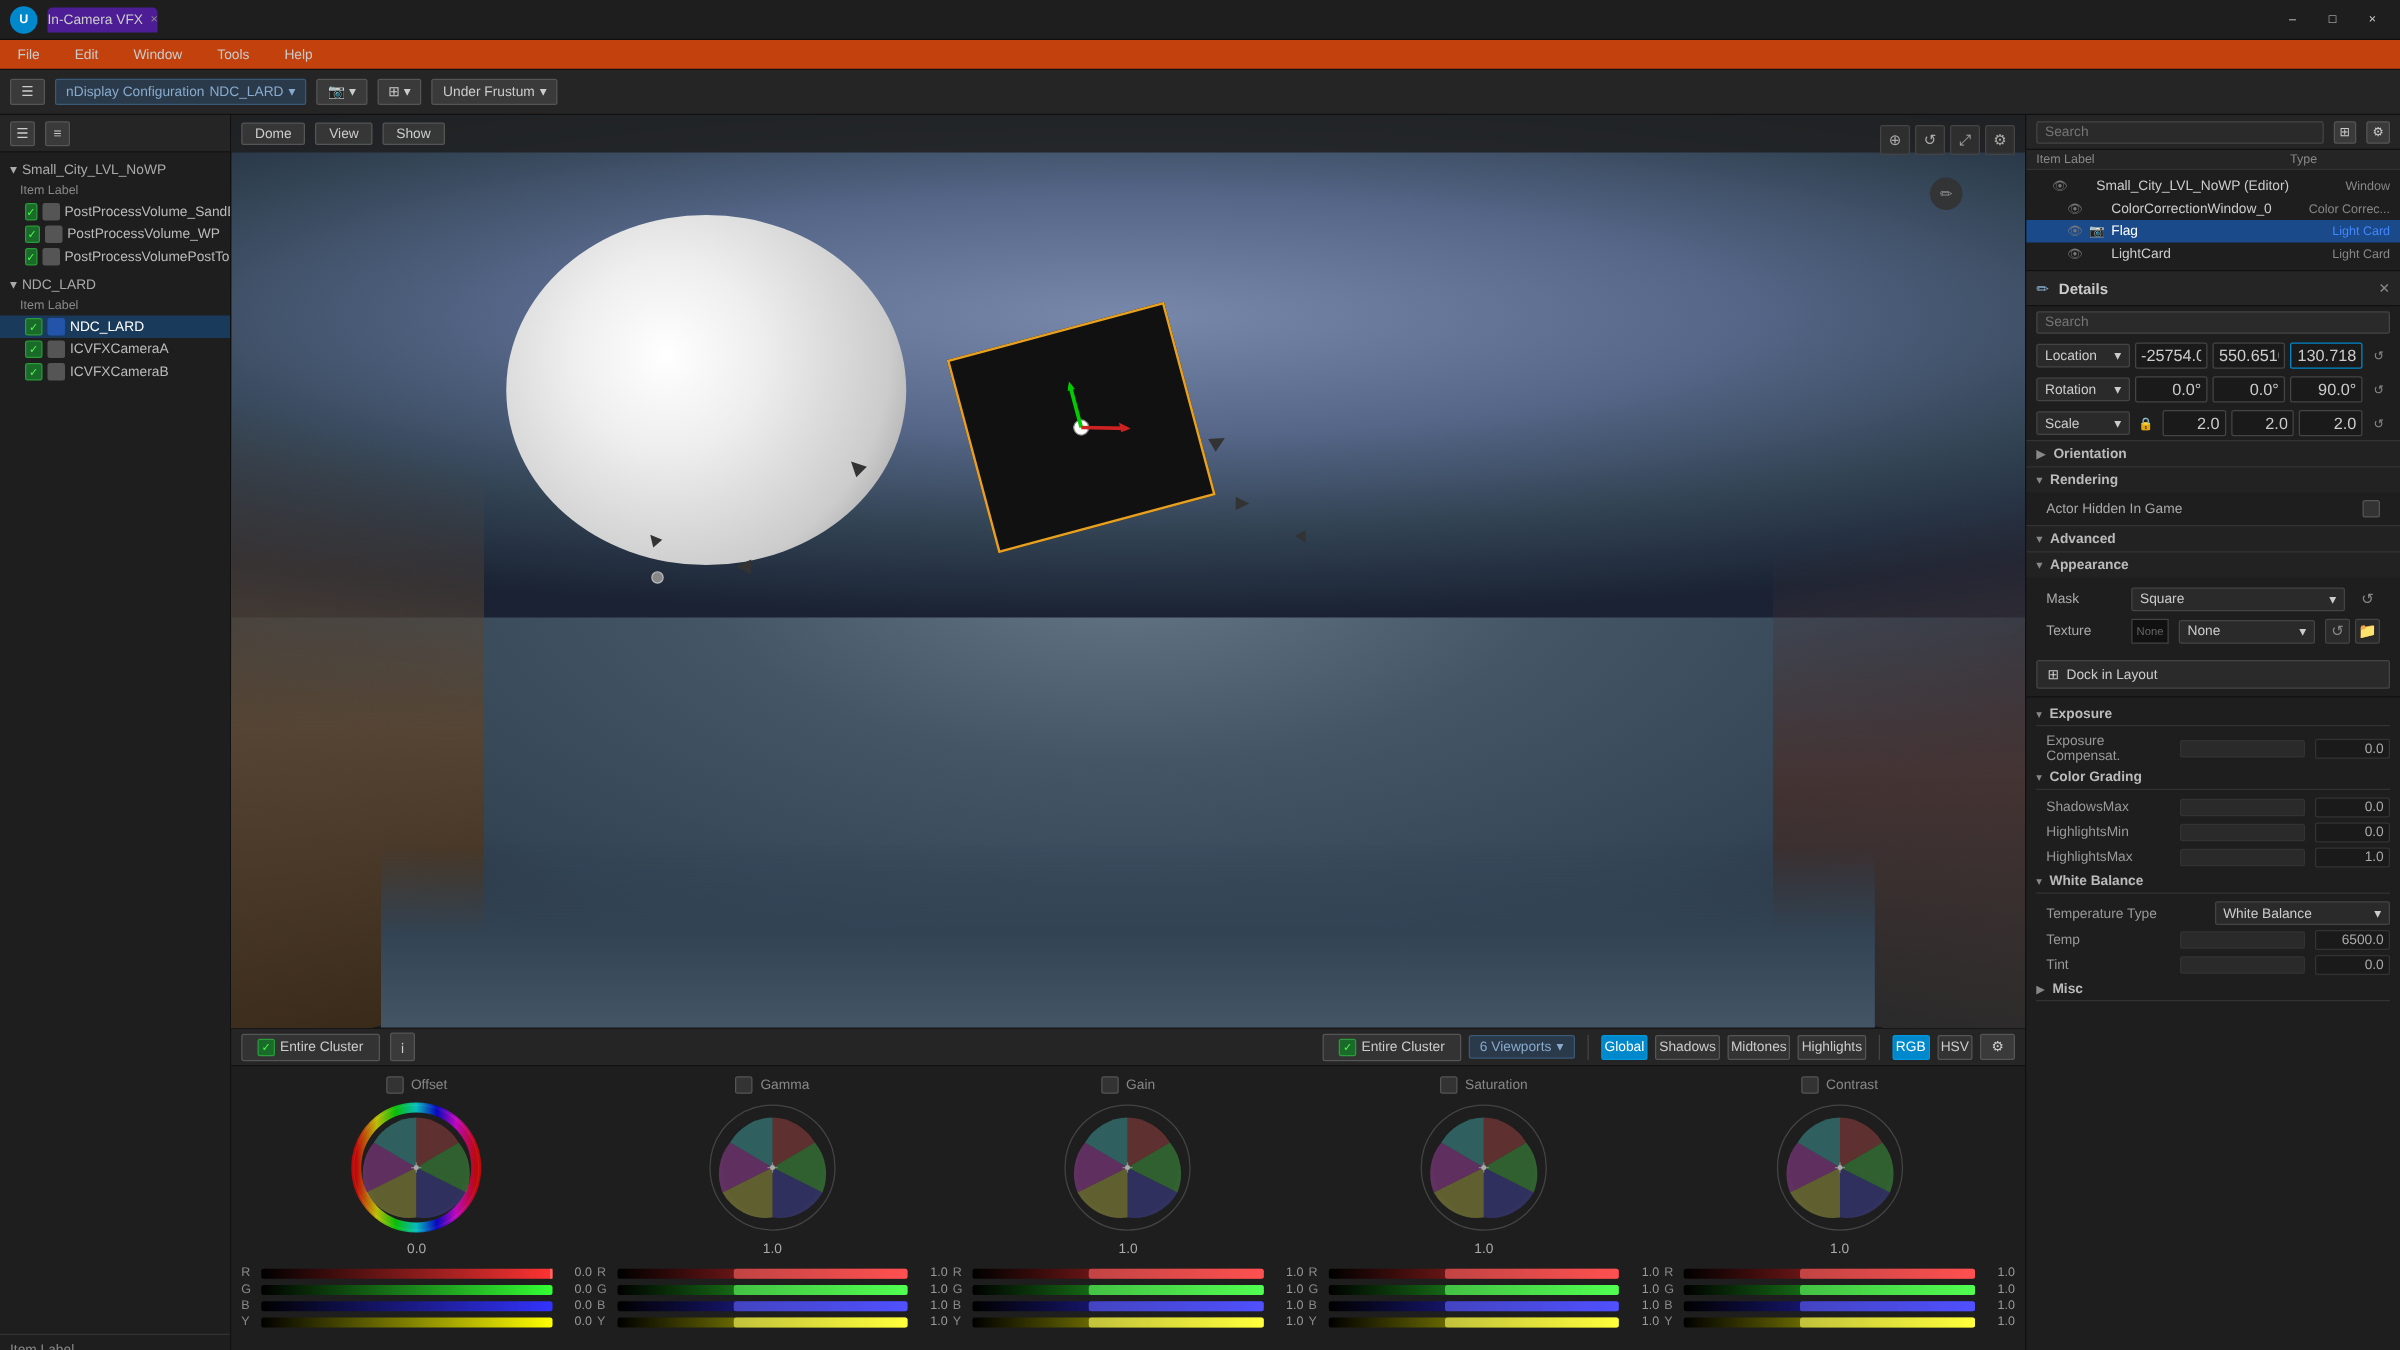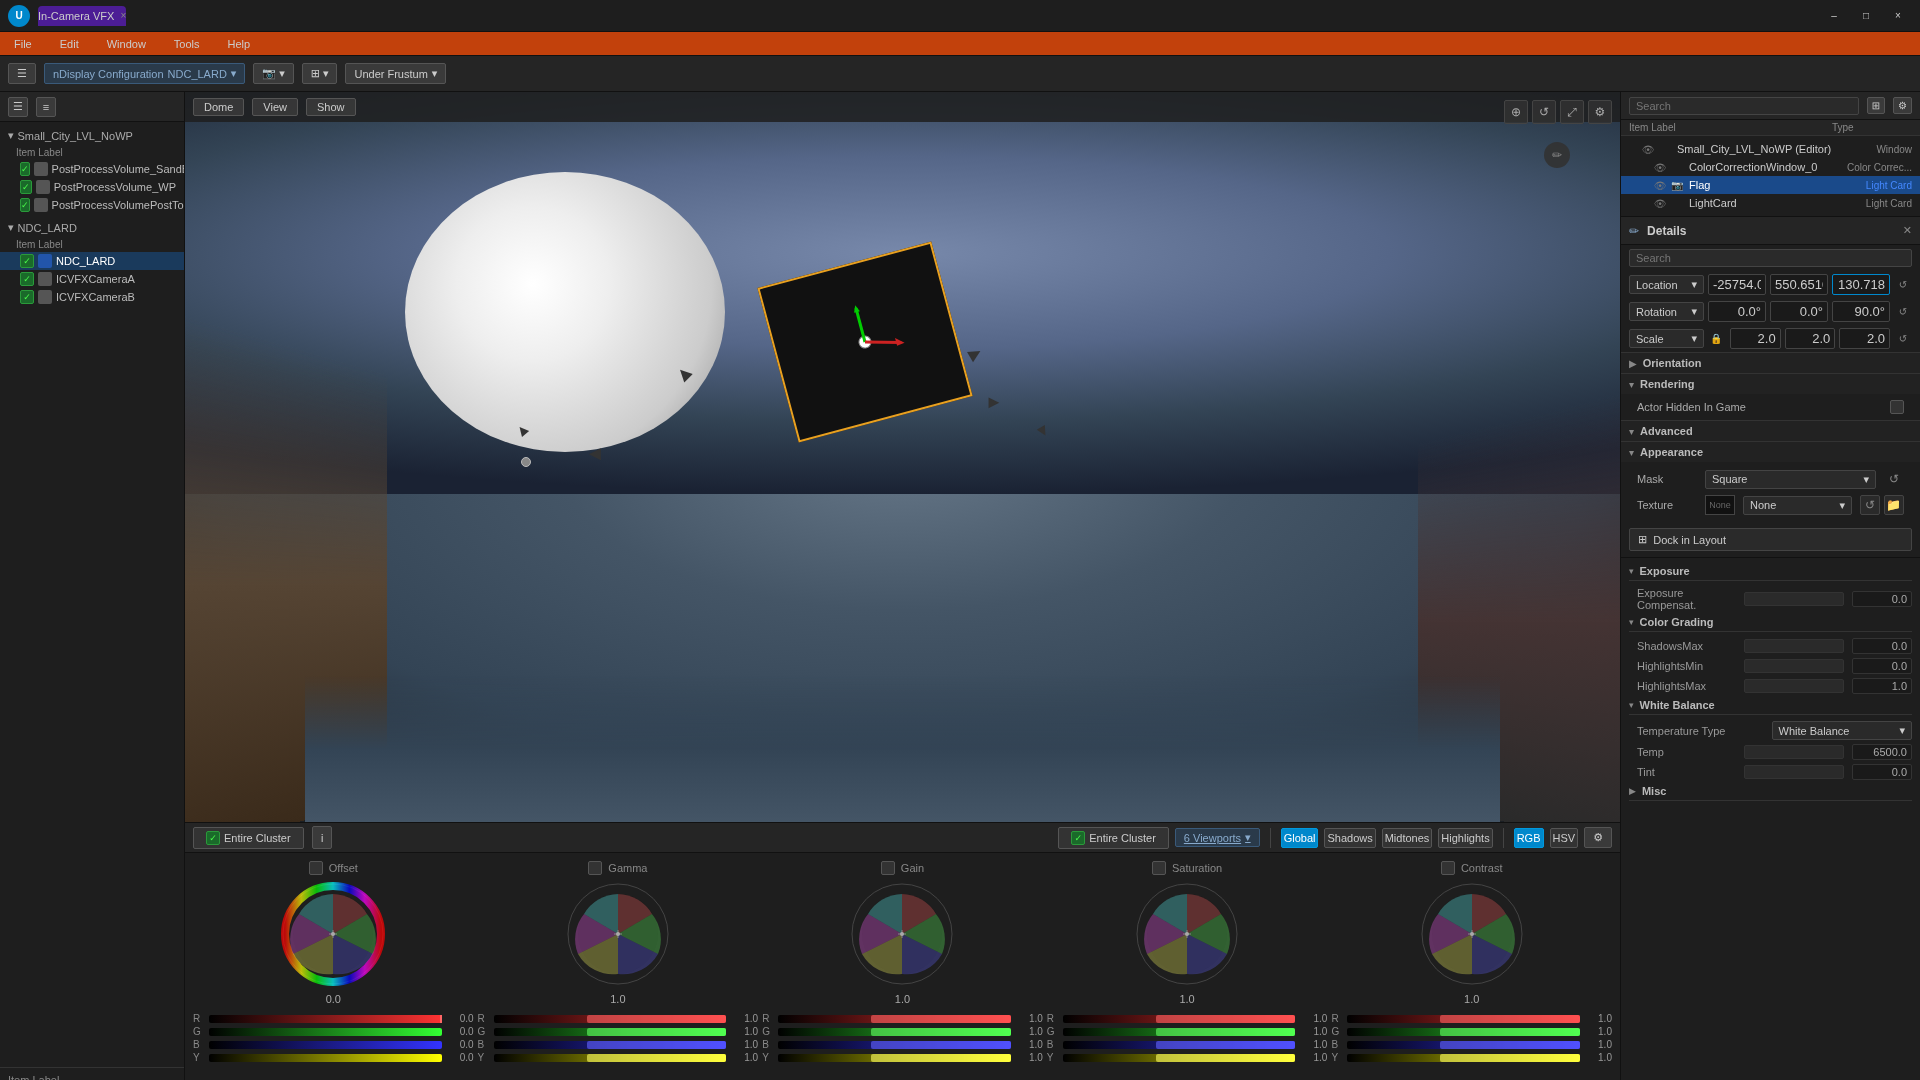--- a/index.html
+++ b/index.html
@@ -134,21 +134,21 @@
     ::-webkit-scrollbar-track { background: #1a1a1a; }
     ::-webkit-scrollbar-thumb { background: #444; border-radius: 3px; }
 
     .ndisplay-btn { background: #2a3a4a; border: 1px solid #3a5a7a; color: #88aacc; padding: 3px 8px; font-size: 11px; cursor: pointer; border-radius: 2px; display: flex; align-items: center; gap: 4px; }
     .separator { width: 1px; height: 20px; background: #444; margin: 0 4px; }
 
     .viewport-icons-right { position: absolute; top: 8px; right: 8px; display: flex; gap: 4px; }
     .vp-icon-btn { width: 24px; height: 24px; background: rgba(50,50,50,0.8); border: 1px solid #444; border-radius: 2px; display: flex; align-items: center; justify-content: center; color: #aaa; font-size: 12px; cursor: pointer; }
 
     .checkbox-enabled { width: 14px; height: 14px; background: #1a6a2a; border: 1px solid #2a9a3a; border-radius: 2px; display: flex; align-items: center; justify-content: center; color: #4afa4a; font-size: 9px; }
-    .viewport-count-btn { background: #2a3a4a; border: 1px solid #3a5a7a; color: #88aacc; padding: 2px 8px; font-size: 11px; border-radius: 2px; cursor: pointer; display: flex; align-items: center; gap: 4px; text-decoration: underline; }
+    .viewport-count-btn { background: #2a3a4a; border: 1px solid #3a5a7a; color: #88aacc; padding: 2px 8px; font-size: 11px; border-radius: 2px; cursor: pointer; display: flex; align-items: center; gap: 4px; }
   </style>
 </head>
 <body>
 
 <div class="title-bar">
   <div class="title-bar-logo">U</div>
   <div class="title-bar-tab">
     <span>In-Camera VFX</span>
     <span class="close-x">×</span>
   </div>

